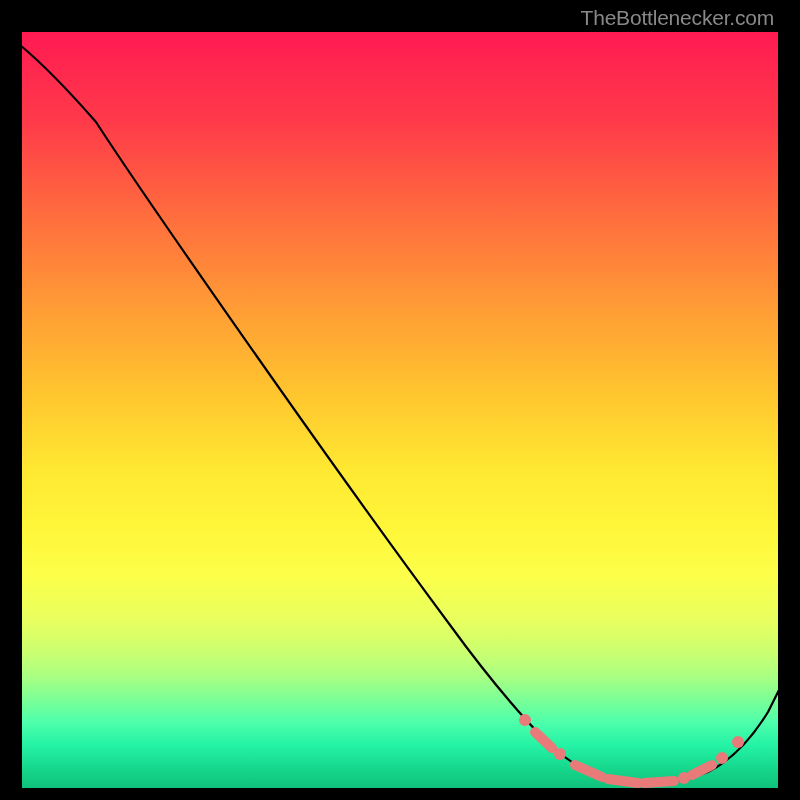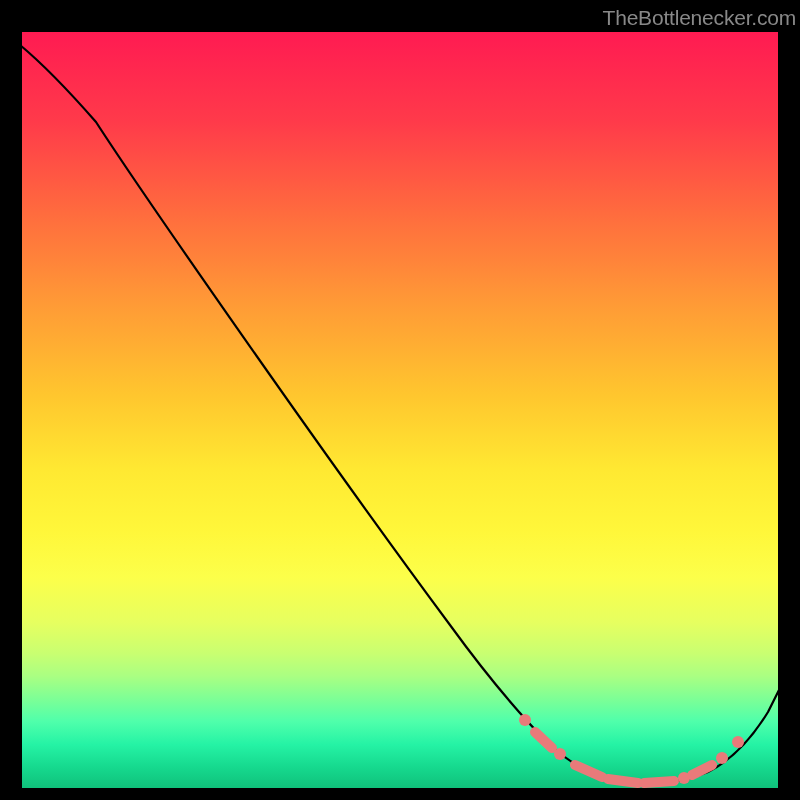--- a/index.html
+++ b/index.html
@@ -50,21 +50,21 @@
     left: 0;
     top: 0;
     width: 760px;
     height: 760px;
     box-sizing: border-box;
     border: 2px solid #000;
     pointer-events: none;
   }
   .watermark {
     position: absolute;
-    right: 4px;
+    right: 26px;
     top: 6px;
     color: #888;
     font-size: 21px;
     font-weight: 500;
     letter-spacing: -0.2px;
   }
   svg.curve {
     position: absolute;
     left: 0;
     top: 0;

